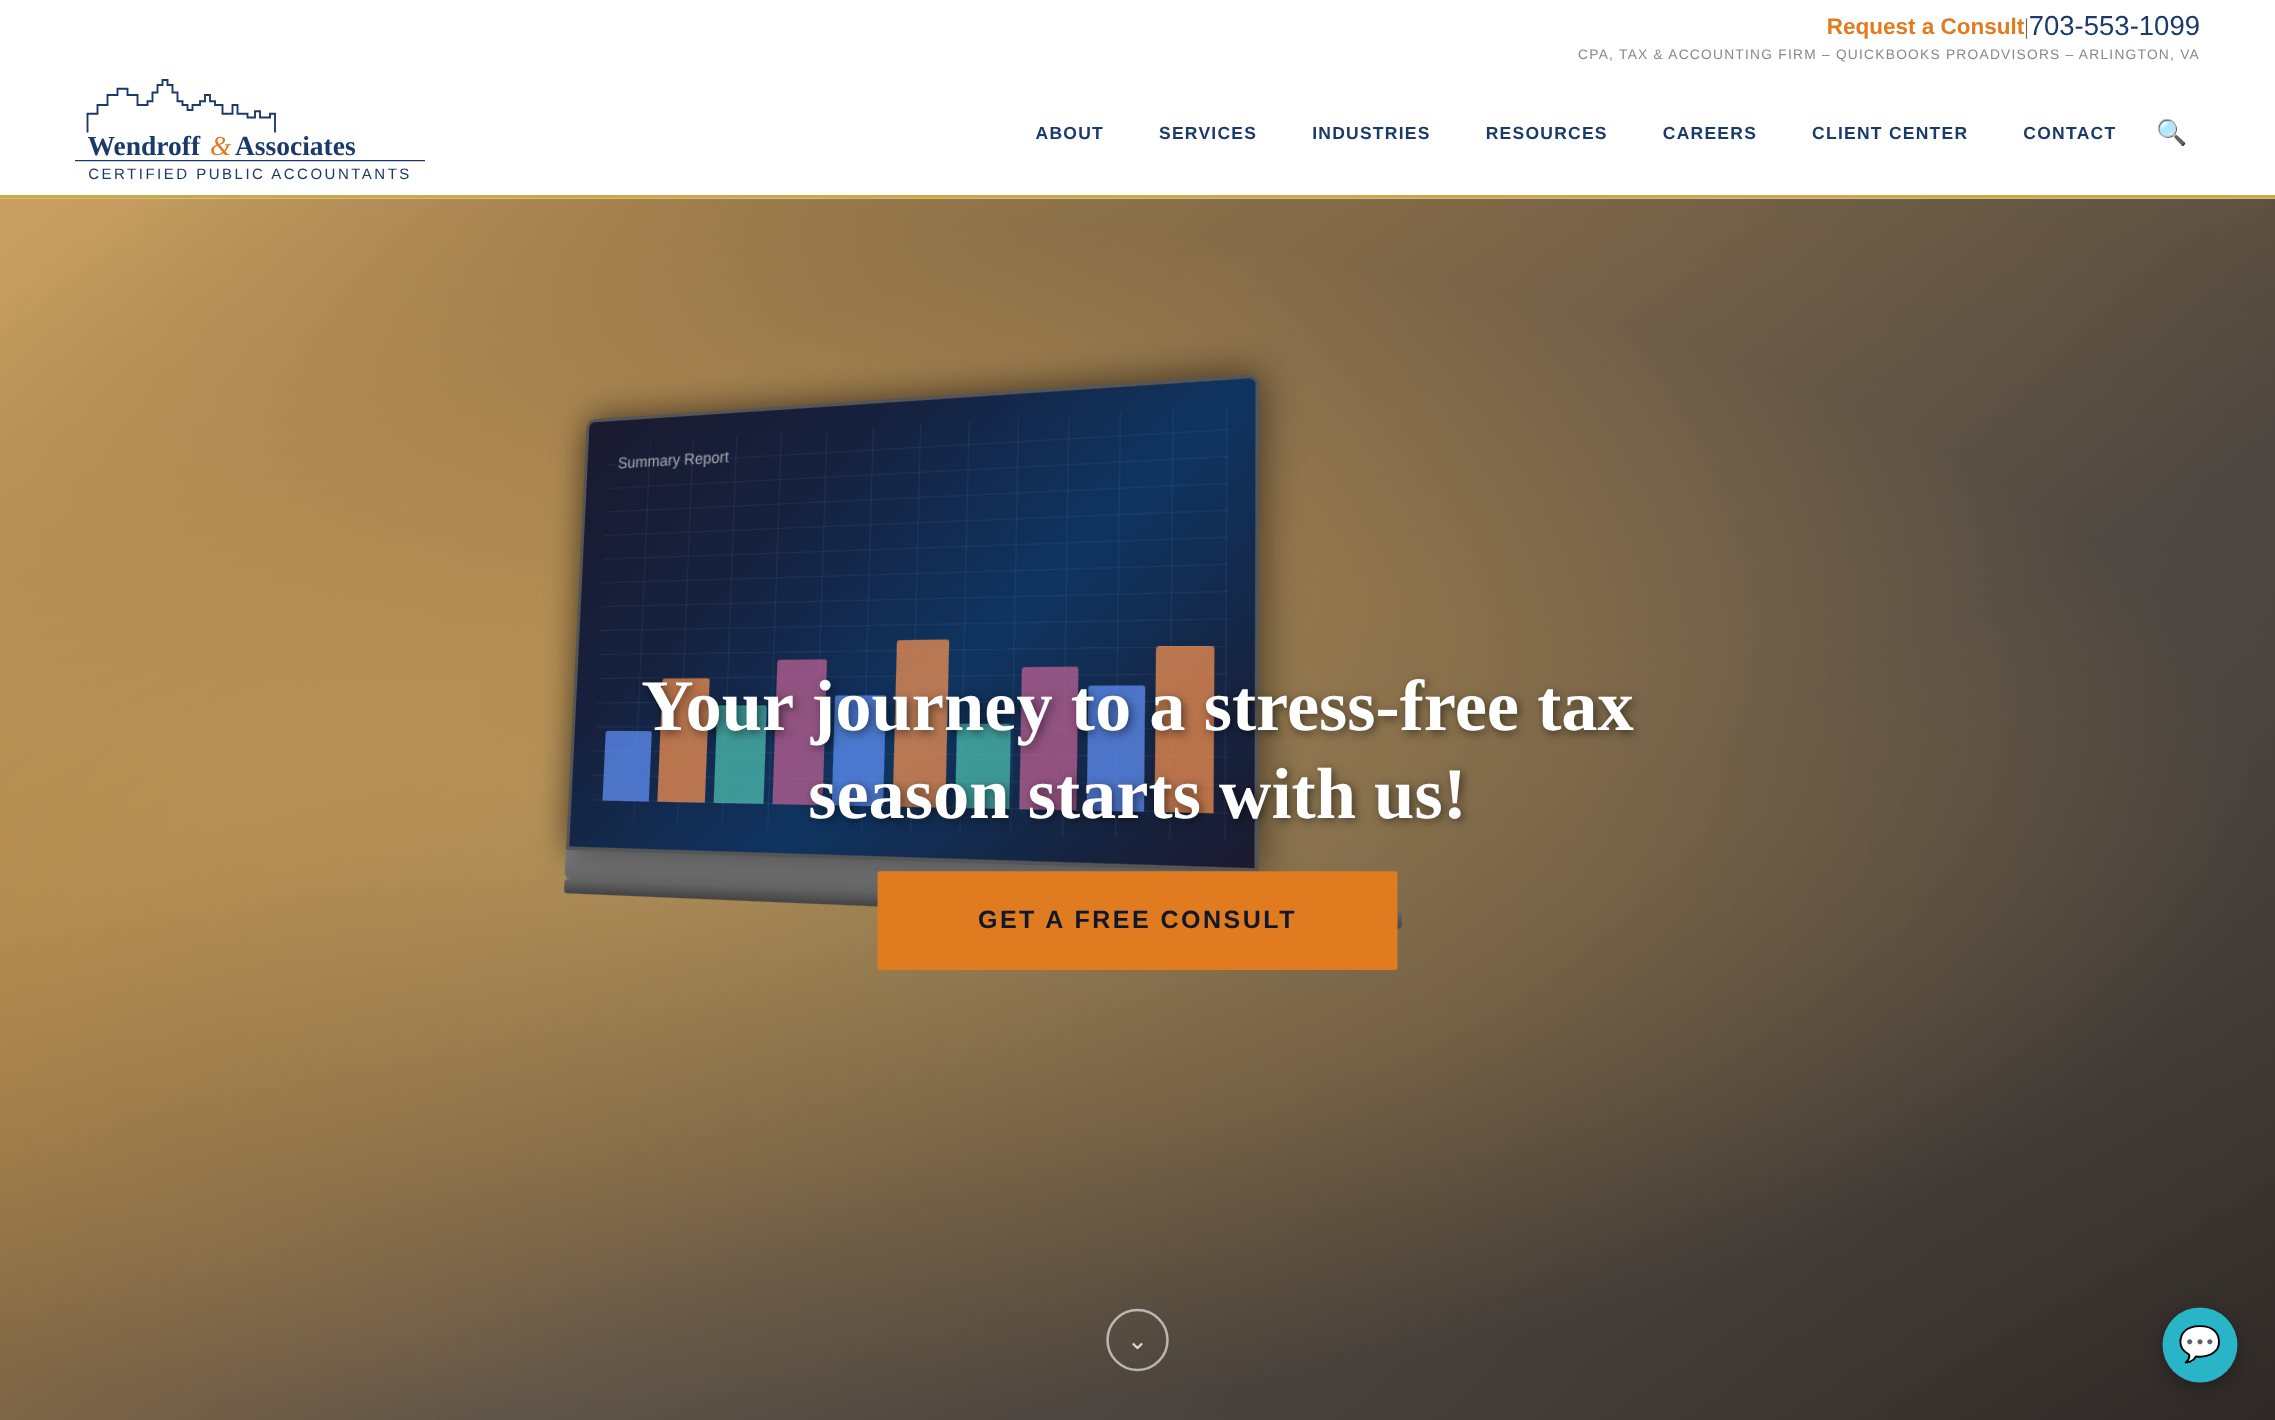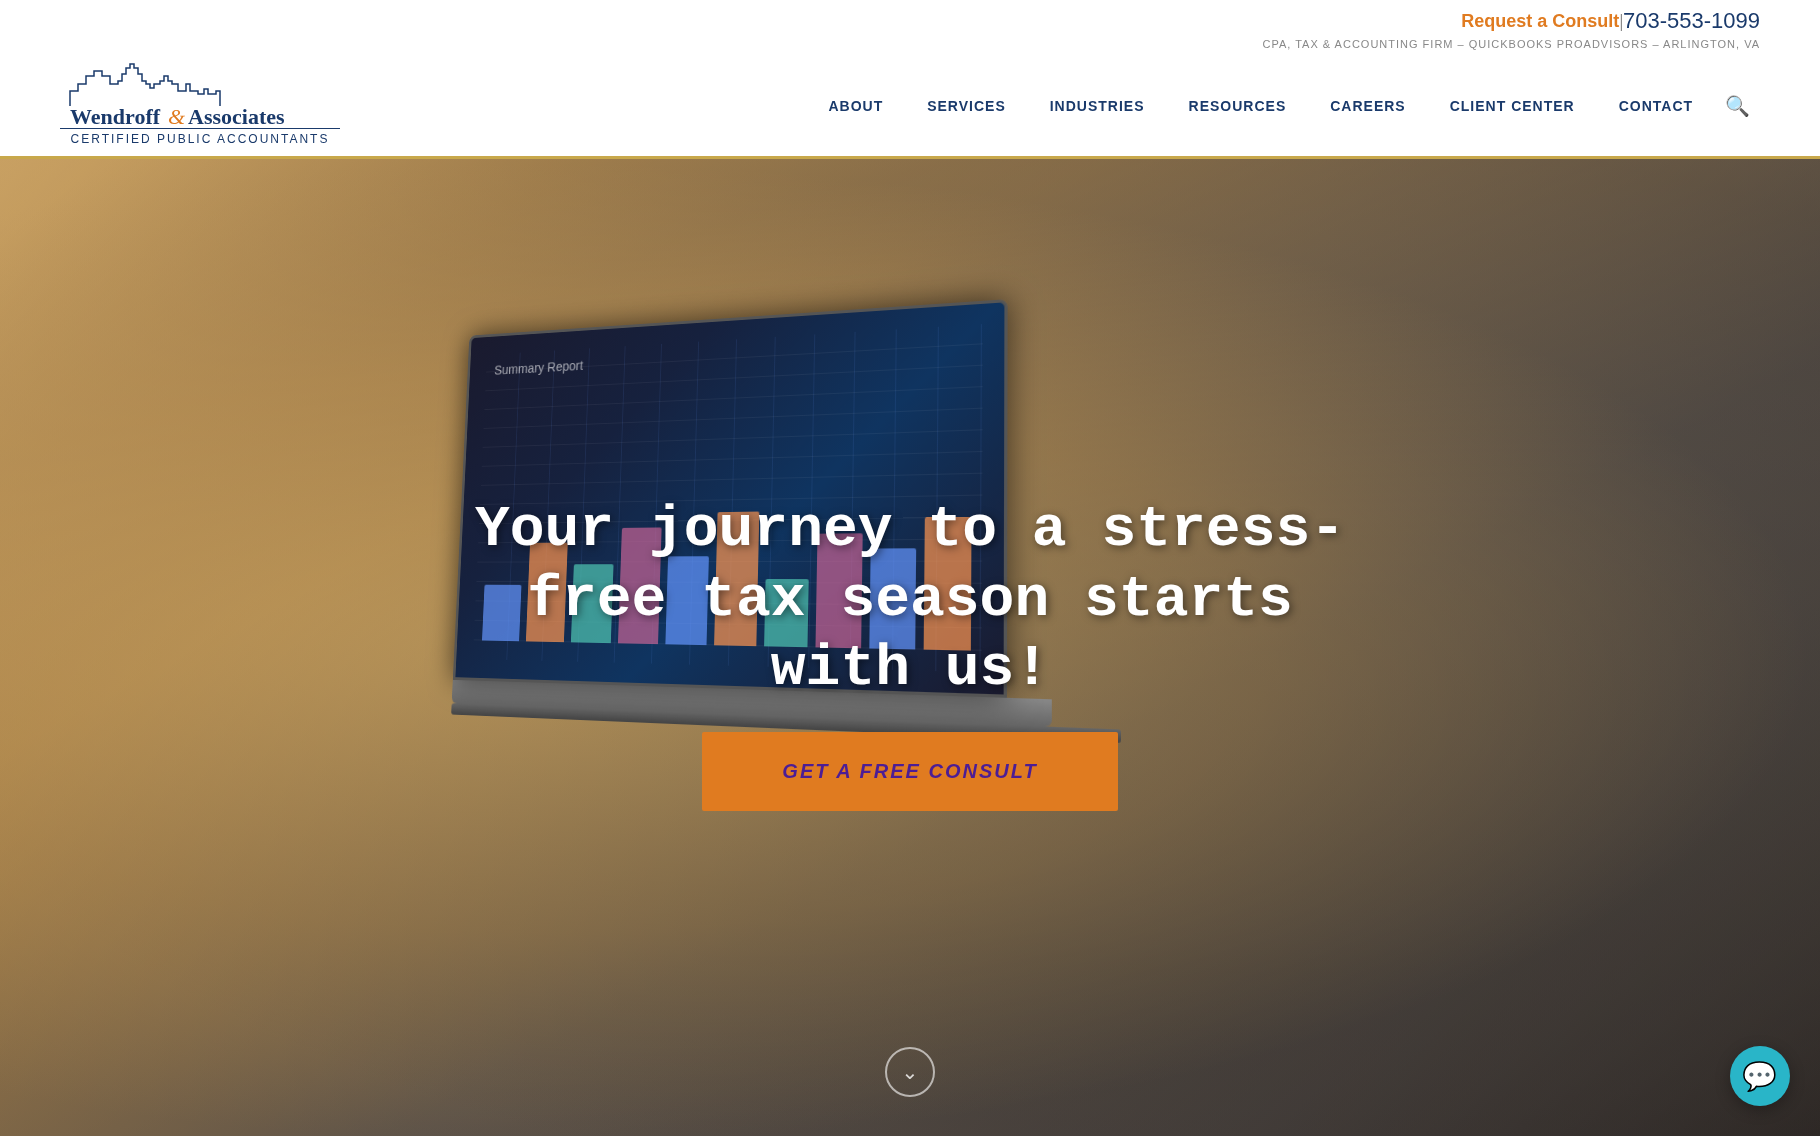--- a/index.html
+++ b/index.html
@@ -212,36 +212,35 @@
       padding: 0 200px;
       text-align: center;
     }
     .hero-title {
       color: #fff;
       font-size: 58px;
       font-weight: bold;
       line-height: 1.2;
       text-shadow: 2px 2px 8px rgba(0,0,0,0.5);
       margin-bottom: 28px;
-      font-family: Liberation Mono, monospace;
+      font-family: Liberation Serif, serif;
       max-width: 900px;
     }
     .hero-cta-btn {
       background: #e07b20;
-      color: #4c1d95;
+      color: #0f172a;
       border: none;
       padding: 28px 80px;
       font-size: 20px;
       font-weight: 900;
       letter-spacing: 2px;
       text-transform: uppercase;
       cursor: pointer;
       font-family: Arial, sans-serif;
       border-radius: 2px;
-      font-style: italic;
     }
     .scroll-down {
       position: absolute;
       bottom: 50px;
       left: 50%;
       transform: translateX(-50%);
       z-index: 5;
       width: 50px;
       height: 50px;
       border: 2px solid rgba(255,255,255,0.6);

